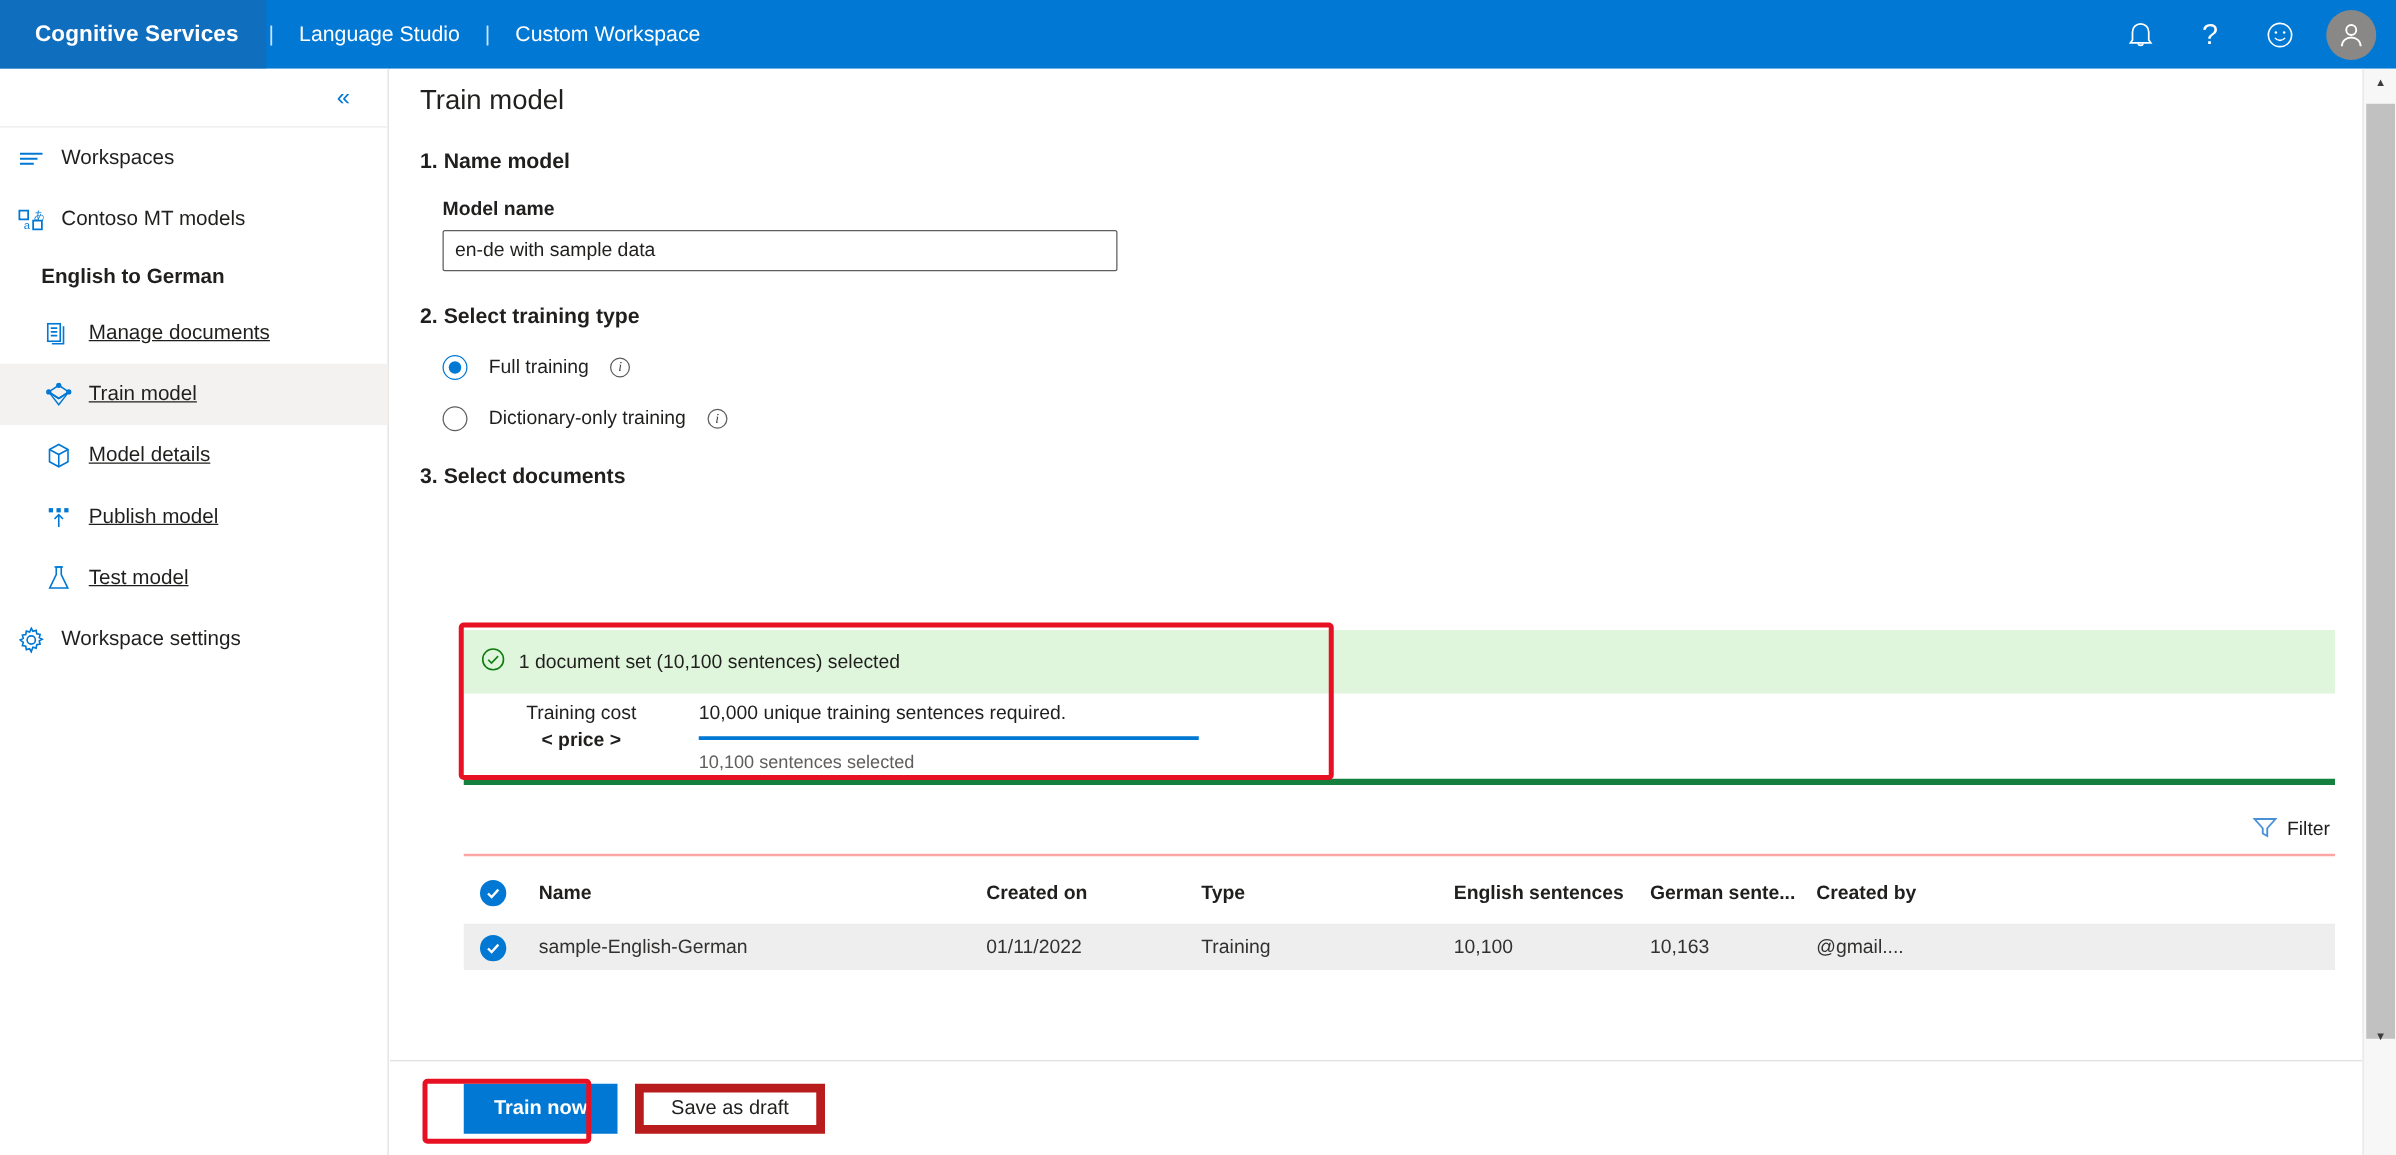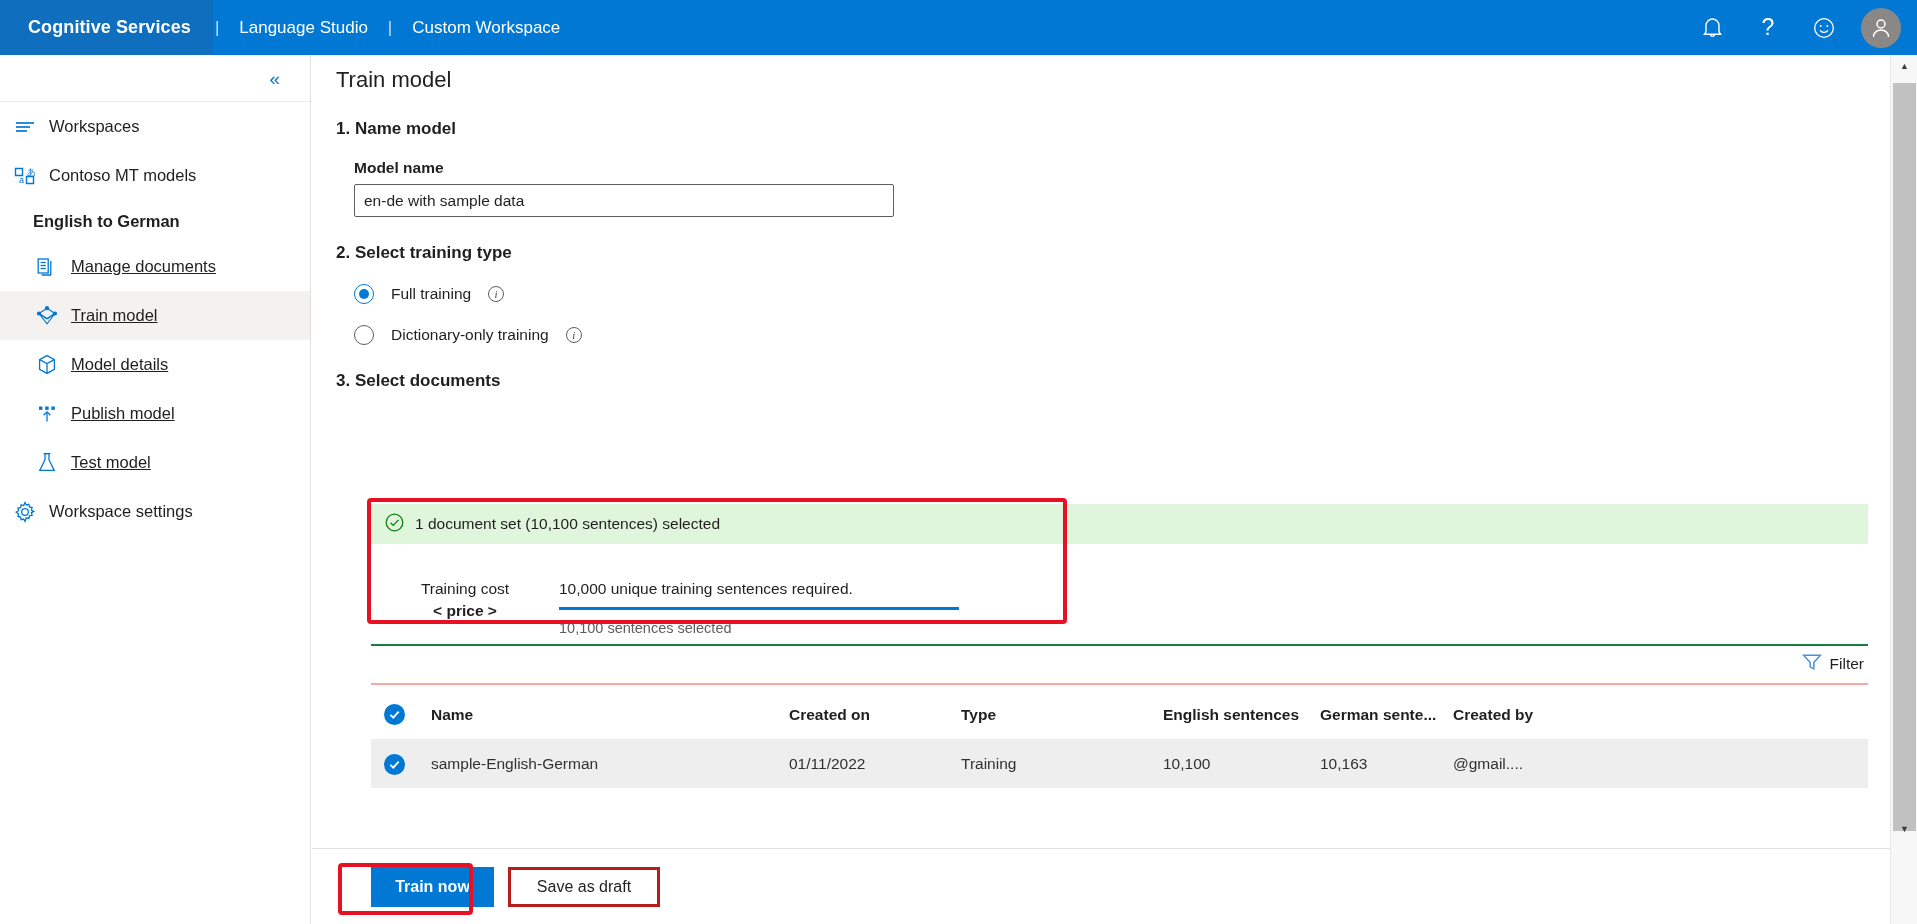--- a/index.html
+++ b/index.html
@@ -113,28 +113,27 @@
   .redbox {
     position: absolute; border: 4px solid #e81123; border-radius: 4px;
     pointer-events: none; z-index: 40;
   }
 
   
   .select-panel {
     position: absolute; left: 371px; top: 504px; width: 1497px;
   }
   .green-banner {
-    height: 40px; background: #dff6dd; display: flex; align-items: center;
+    height: 51px; background: #dff6dd; display: flex; align-items: center;
     padding-left: 14px; gap: 11px;
   }
   .green-banner-text { font-size: 15.5px; color: #201f1e; }
   .cost-panel {
     height: 73px; background: #ffffff; display: flex; align-items: flex-start;
-    border-bottom: 2px solid #15803d;
-    margin-top: 29px;
+    border-bottom: 5px solid #15803d;
   }
   .cost-left {
     width: 188px; min-width: 188px; text-align: center; padding-top: 7px;
   }
   .cost-title { font-size: 15.5px; color: #201f1e; }
   .cost-price { font-size: 15.5px; color: #201f1e; font-weight: 700; margin-top: 4px; }
   .cost-right { flex: 1; padding-top: 7px; }
   .req-text { font-size: 15.5px; color: #201f1e; }
   .progress-track {
     width: 400px; height: 3px; background: #edebe9; margin-top: 9px; position: relative;
@@ -148,21 +147,21 @@
     display: flex; justify-content: flex-end; align-items: center;
     height: 40px; border-bottom: 2px solid #fca5a5;
   }
   .filter-btn { display: flex; align-items: center; gap: 8px; padding-right: 4px; }
   .filter-label { font-size: 15.5px; color: #201f1e; }
 
   
   .table { position: absolute; left: 371px; top: 690px; width: 1497px; }
   .trow { display: flex; align-items: center; height: 50px; }
   .trow.header { border-bottom: 1px solid #edebe9; }
-  .trow.data { background: #eeeeee; height: 48px; }
+  .trow.data { background: #eeeeee; height: 36px; }
   .cb-cell { width: 60px; min-width: 60px; display: flex; align-items: center; justify-content: flex-start; padding-left: 13px;}
   .chk {
     width: 21px; height: 21px; border-radius: 50%; background: #0078d4;
     display: flex; align-items: center; justify-content: center;
   }
   .th { font-size: 15.5px; font-weight: 700; color: #201f1e; }
   .td { font-size: 15.5px; color: #323130; }
   .c-name { width: 358px; min-width: 358px; }
   .c-created { width: 172px; min-width: 172px; }
   .c-type { width: 202px; min-width: 202px; }
@@ -176,21 +175,21 @@
     background: #ffffff; border-top: 1px solid #e1dfdd;
     display: flex; align-items: center; padding-left: 59px; gap: 14px;
   }
   .btn-primary {
     height: 40px; min-width: 123px; background: #0078d4; color: #ffffff;
     border: none; font-size: 16px; font-weight: 700; cursor: pointer;
     font-family: "Liberation Sans", sans-serif;
   }
   .btn-secondary {
     height: 40px; min-width: 152px; background: #ffffff; color: #201f1e;
-    border: 3px solid #b91c1c; font-size: 16px; cursor: pointer;
+    border: 7px solid #b91c1c; font-size: 16px; cursor: pointer;
     font-family: "Liberation Sans", sans-serif;
   }
 
   
   .scroll {
     position: absolute; top: 55px; right: 0; width: 27px; height: 869px;
     background: #f7f7f7; border-left: 1px solid #e6e6e6;
   }
   .scroll-arrow {
     width: 27px; height: 22px; display: flex; align-items: center; justify-content: center;

